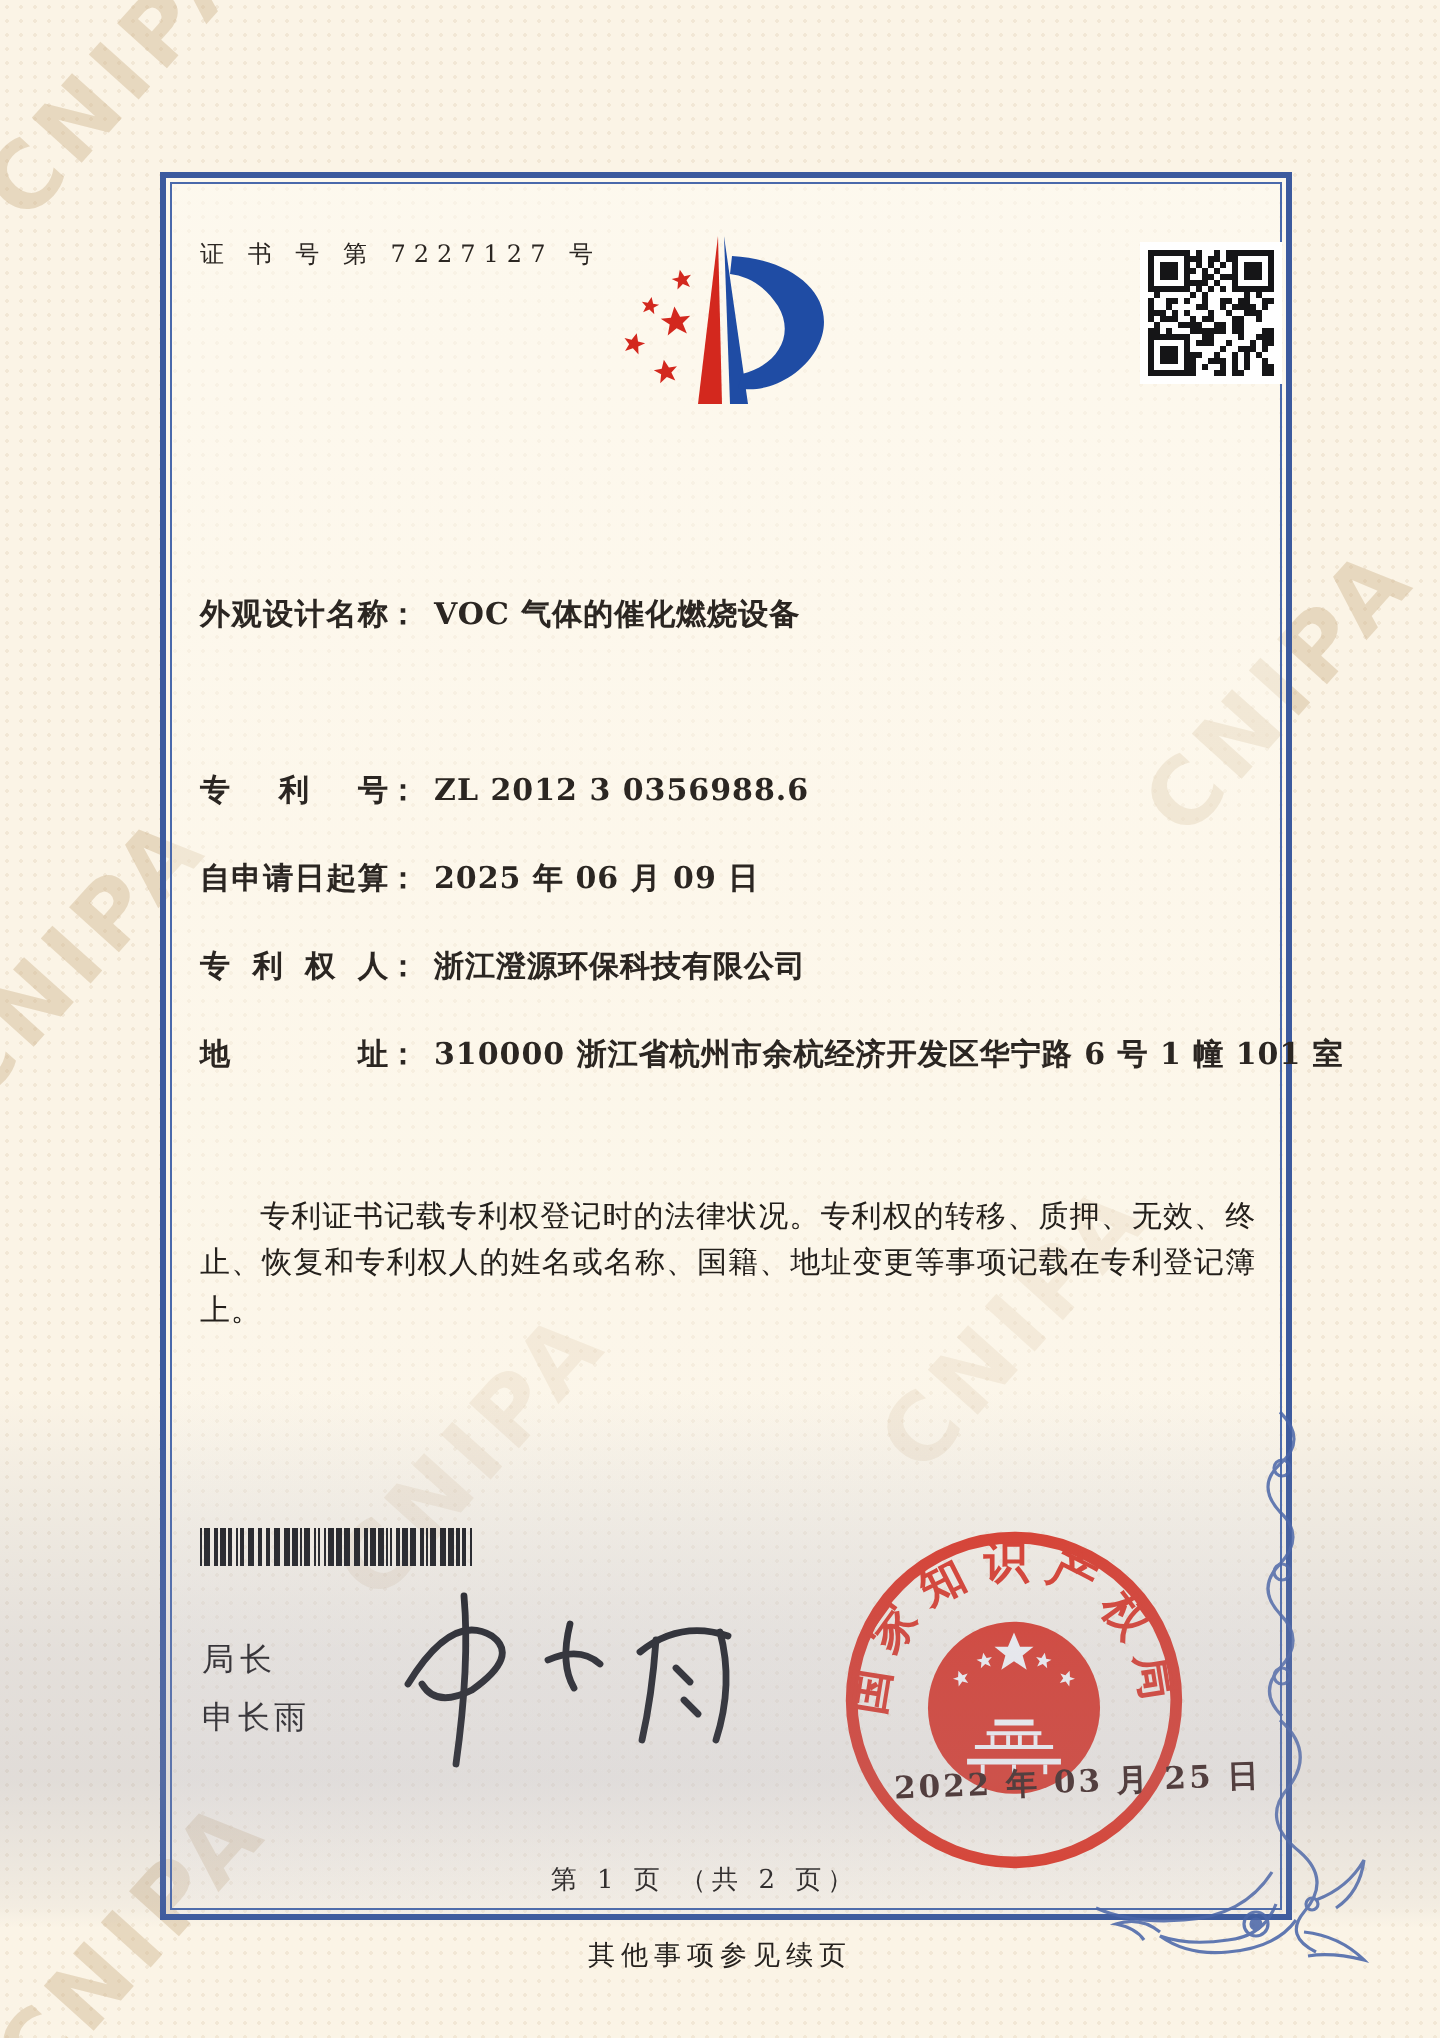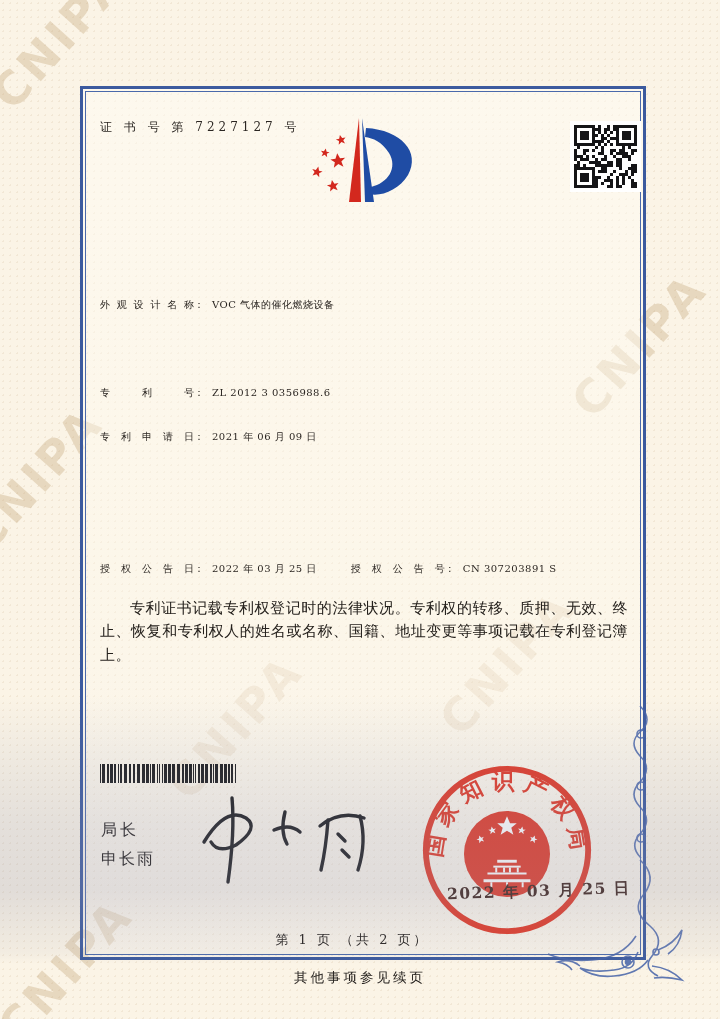--- a/index.html
+++ b/index.html
@@ -16,21 +16,21 @@
   .wm.f{color:rgba(199,172,129,.24);}
   
   .frame{position:absolute;left:80px;top:86px;width:560px;height:868px;
          border:3px solid #3c5a9e;z-index:2;
          background:linear-gradient(180deg,rgba(255,252,244,.55) 0%,rgba(255,251,240,.35) 60%,rgba(244,242,243,.25) 100%);}
   .frame-inner{position:absolute;inset:2px;border:1px solid #4a69ab;}
   
   .certno{position:absolute;left:100px;top:119px;font-size:12px;letter-spacing:4px;z-index:10;}
   .title{position:absolute;left:80px;top:215px;width:560px;text-align:center;
          font-size:35px;font-weight:600;letter-spacing:5px;color:#171310;z-index:10;}
-  .frow{position:absolute;left:100px;width:530px;font-size:10px;z-index:10;white-space:nowrap;}
+  .frow{position:absolute;left:100px;width:530px;font-size:15px;z-index:10;white-space:nowrap;font-weight:bold;}
   .flabel{display:inline-block;width:94px;text-align:justify;text-align-last:justify;}
   .fcolon{margin-right:8px;}
   .fvalue{letter-spacing:.5px;}
   .grant2{margin-left:34px;}
   .paras{position:absolute;left:100px;top:597px;width:528px;font-size:15px;
          line-height:1.55;text-align:justify;letter-spacing:.4px;z-index:10;color:#24201c;}
   .paras p{margin:0 0 6px 0;text-indent:2em;}
   
   .barcode{position:absolute;left:100px;top:764px;width:192px;height:19px;display:flex;
            align-items:stretch;z-index:10;}
@@ -565,24 +565,27 @@
   </div>
 
 
   <div class="frow" style="top:298px">
     <span class="flabel">外观设计名称</span><span class="fcolon">：</span><span class="fvalue">VOC 气体的催化燃烧设备</span>
   </div>
   <div class="frow" style="top:386px">
     <span class="flabel">专利号</span><span class="fcolon">：</span><span class="fvalue">ZL 2012 3 0356988.6</span>
   </div>
   <div class="frow" style="top:430px">
-    <span class="flabel">专利申请日</span><span class="fcolon">：</span><span class="fvalue">2021 年 06 月 09 日</span>
+    <span class="flabel">自申请日起算</span><span class="fcolon">：</span><span class="fvalue">2025 年 06 月 09 日</span>
   </div>
-  <div class="frow" style="top:562px">
-    <span class="flabel">授权公告日</span><span class="fcolon">：</span><span class="fvalue">2022 年 03 月 25 日</span><span class="flabel grant2">授权公告号</span><span class="fcolon">：</span><span class="fvalue">CN 307203891 S</span>
+  <div class="frow" style="top:474px">
+    <span class="flabel">专利权人</span><span class="fcolon">：</span><span class="fvalue">浙江澄源环保科技有限公司</span>
+  </div>
+  <div class="frow" style="top:518px">
+    <span class="flabel">地址</span><span class="fcolon">：</span><span class="fvalue">310000  浙江省杭州市余杭经济开发区华宁路 6 号 1 幢 101 室</span>
   </div>
 
   <div class="paras">
     <p>专利证书记载专利权登记时的法律状况。专利权的转移、质押、无效、终止、恢复和专利权人的姓名或名称、国籍、地址变更等事项记载在专利登记簿上。</p>
   </div>
 
   <div class="barcode" id="barcode">
       <div style="width:1px"></div>
       <i style="width:1px"></i>
       <div style="width:3px"></div>

